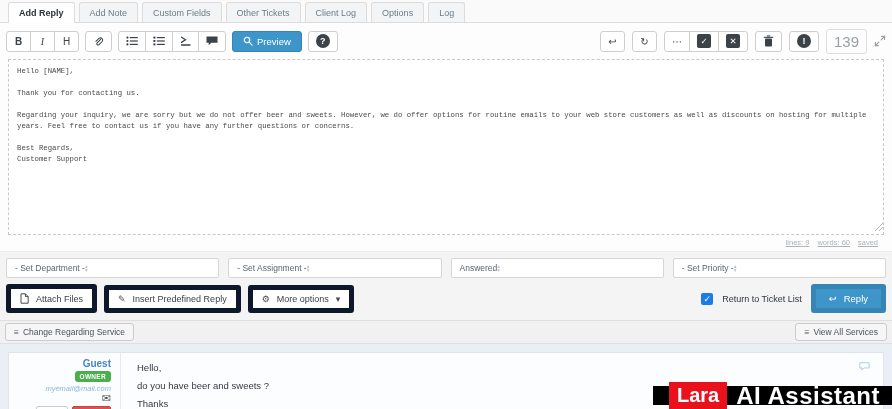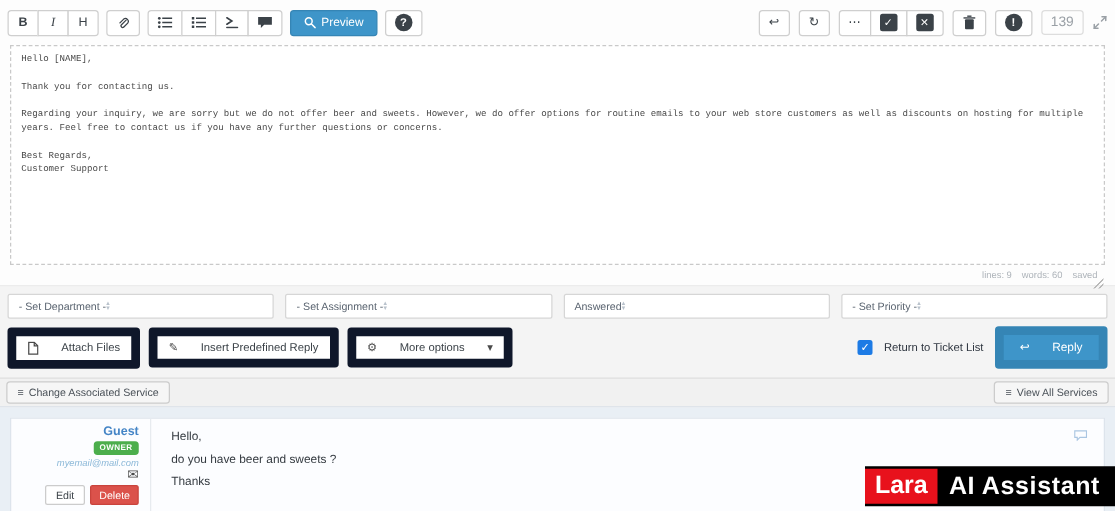--- a/index.html
+++ b/index.html
@@ -53,55 +53,55 @@
     width: 14px; height: 14px; border-radius: 2px; background: #3b4248;
     color: #fff; font-size: 8.5px; display: inline-flex; align-items: center; justify-content: center;
   }
   .circ {
     width: 14px; height: 14px; border-radius: 50%; background: #3b4248;
     color: #fff; font-size: 9px; font-weight: bold;
     display: inline-flex; align-items: center; justify-content: center;
   }
   .count-box {
     border: 1px solid #ddd; border-radius: 3px; color: #9aa0a6;
-    font-size: 11px; padding: 3px 7px; background: #fdfdfd;
+    font-size: 15px; padding: 3px 7px; background: #fdfdfd;
   }
   .expand { color: #9aa0a6; display: inline-flex; cursor: pointer; }
 
   .editor {
     margin: 4px 2px 0; height: 176px; position: relative;
     background: #fff; border: 1px dashed #c9c9c9;
     font-family: Liberation Mono, monospace; font-size: 7.3px; line-height: 11px;
     color: #4a4a4a; padding: 6px 8px; white-space: pre-wrap; overflow: hidden;
   }
   .resize-handle {
     position: absolute; right: 1px; bottom: 1px; width: 10px; height: 10px;
     background: repeating-linear-gradient(135deg, transparent 0 2px, #b9b9b9 2px 3px);
     clip-path: polygon(100% 0, 100% 100%, 0 100%);
     cursor: nwse-resize;
   }
   .editor-status {
     height: 16px; text-align: right; padding: 3px 8px 0;
     font-size: 7.5px; color: #adb3b9; display: flex; gap: 8px; justify-content: flex-end;
   }
-  .editor-status span { display: inline-block; }
+  .editor-status span { display: inline-block; text-decoration: underline; }
 
   
   .controls { background: #f4f4f4; border-top: 1px solid #ececec; padding: 6px 6px 7px; }
   .selects { display: flex; gap: 9px; }
   .selectbox {
     flex: 1; height: 20px; background: #fff; border: 1px solid #d6d6d6; border-radius: 2px;
     display: flex; align-items: center; justify-content: flex-start;
     font-size: 8.5px; color: #5a6470; padding: 0 6px 0 8px; cursor: pointer;
   }
   .spinner { display: flex; flex-direction: column; line-height: 4px; color: #b9c2cc; font-size: 5.5px; }
   .btnrow { display: flex; align-items: center; gap: 7px; margin-top: 6px; }
   .btn {
-    display: inline-flex; align-items: center; gap: 18px;
-    background: #fff; border: 7px solid #0f172a; border-radius: 3px;
+    display: inline-flex; align-items: center; gap: 7px;
+    background: #fff; border: 5px solid #0f172a; border-radius: 3px;
     font-size: 9px; color: #3b4248; padding: 4px 9px; cursor: pointer; white-space: nowrap;
   }
   .btn .g { font-size: 9px; color: #4a4a4a; }
   .right-actions { margin-left: auto; display: flex; align-items: center; gap: 9px; }
   .checkbox {
     width: 12px; height: 12px; border-radius: 2px; background: #1d7be5;
     color: #fff; font-size: 9px; display: inline-flex; align-items: center; justify-content: center;
     cursor: pointer;
   }
   .chk-label { font-size: 9px; color: #2f3640; cursor: pointer; }
@@ -144,37 +144,46 @@
     font-size: 8.5px; color: #3b4248; padding: 2px 8px; cursor: pointer;
   }
   .mini-btn.danger { background: #db524b; border-color: #c9443d; color: #fff; padding: 2px 6px; }
   .msg-body { flex: 1; padding: 9px 16px; font-size: 9.5px; color: #343a40; }
   .msg-posted { color: #9fabb8; font-size: 8px; margin-bottom: 8px; }
   .msg-line { margin-bottom: 7px; }
   .msg-bubble { position: absolute; top: 9px; right: 13px; color: #aac6e2; cursor: pointer; }
 
   
   .logo {
-    position: absolute; right: 0; bottom: 4px; height: 32px;
+    position: absolute; right: 0; bottom: 4px; height: 19px;
     background: #000; display: flex; align-items: center; gap: 9px;
-    padding: 3px 12px 3px 0; z-index: 5; justify-content: space-between;
+    padding: 3px 12px 3px 16px; z-index: 5; justify-content: space-between;
   }
   .logo-brand {
     background: #e8111c; color: #fff; font-weight: bold; font-size: 20px;
     padding: 1px 8px 3px; line-height: 24px;
   }
-  .logo-product { color: #fff; font-weight: bold; font-size: 20px; letter-spacing: .5px; }
+  .logo-product { color: #fff; font-weight: bold; font-size: 24px; letter-spacing: .5px; }
 
   svg { display: block; }
 </style>
 </head>
 <body>
 
 <div class="page">
 
+  <div class="tabbar">
+    <div class="tab active">Add Reply</div>
+    <div class="tab">Add Note</div>
+    <div class="tab">Custom Fields</div>
+    <div class="tab">Other Tickets</div>
+    <div class="tab">Client Log</div>
+    <div class="tab">Options</div>
+    <div class="tab">Log</div>
+  </div>
 
   <div class="editor-wrap">
     <div class="toolbar">
       <div class="tgroup">
         <div class="tbtn bold">B</div>
         <div class="tbtn italic">I</div>
         <div class="tbtn">H</div>
       </div>
       <div class="tbtn">
         <span>
@@ -354,21 +363,21 @@
           <span>↩</span>
           <span>Reply</span>
         </div>
       </div>
     </div>
   </div>
 
   <div class="services">
     <div class="svc-btn">
       <span>≡</span>
-      <span>Change Associated Service</span>
+      <span>Change Regarding Service</span>
     </div>
     <div class="svc-btn">
       <span>≡</span>
       <span>View All Services</span>
     </div>
   </div>
 
   <div class="thread">
     <div class="msg-card">
       <div class="msg-side">

